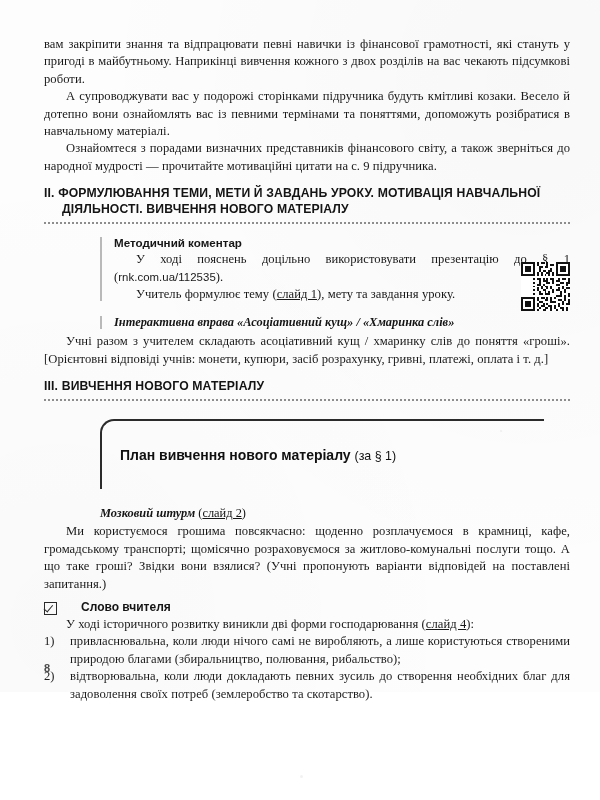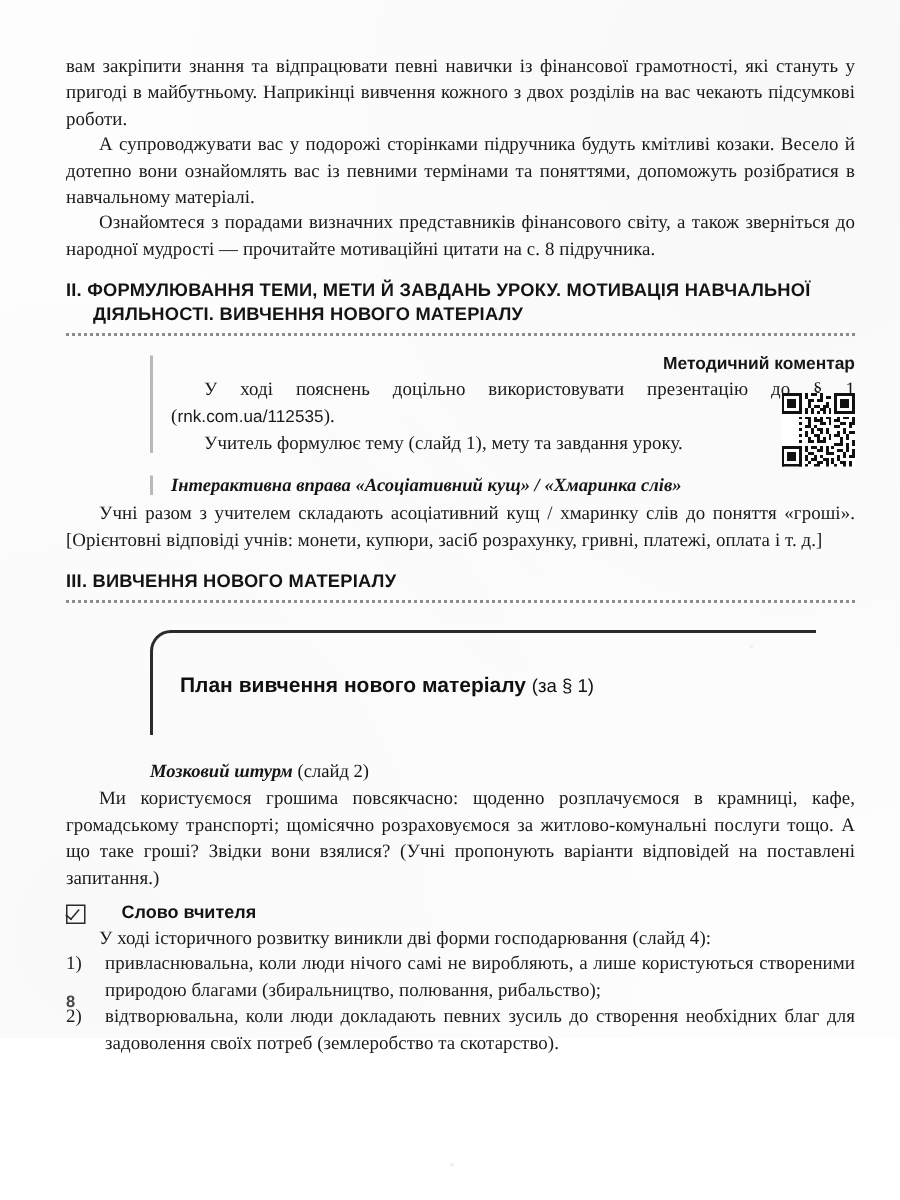--- a/index.html
+++ b/index.html
@@ -82,38 +82,38 @@
     width: 2px;
     background: #b9b9b9;
   }
   .subhead-sans {
     font-family: "Liberation Sans", "DejaVu Sans", sans-serif;
     font-weight: bold;
     font-size: 11.6px;
     line-height: 15px;
     color: #161616;
     margin: 0 0 1px 0;
-    text-align: right;
   }
   .mono-url {
     font-family: "Liberation Sans", "DejaVu Sans", sans-serif;
     font-size: 11.4px;
   }
 
   
   .ital-head {
     font-family: "Liberation Serif", "DejaVu Serif", serif;
     font-style: italic;
     font-weight: bold;
     font-size: 12.4px;
     line-height: 17px;
     margin: 9px 0 0 0;
     color: #151515;
   }
   .slide-ref {
+    text-decoration: underline;
     font-style: normal;
     font-weight: normal;
   }
 
   
   .planbox {
     position: relative;
     margin: 18px 26px 0 56px;
     padding: 13px 16px 11px 18px;
     border-top: 2.5px solid #2b2b2b;
@@ -248,21 +248,21 @@
     pointer-events: none;
   }
 </style>
 </head>
 <body>
 
 <div class="page">
 
   <p class="para cont">вам закріпити знання та відпрацювати певні навички із фінансової грамотності, які стануть у пригоді в майбутньому. Наприкінці вивчення кожного з двох розділів на вас чекають підсумкові роботи.</p>
   <p class="para indent">А супроводжувати вас у подорожі сторінками підручника будуть кмітливі козаки. Весело й дотепно вони ознайомлять вас із певними термінами та поняттями, допоможуть розібратися в навчальному матеріалі.</p>
-  <p class="para indent">Ознайомтеся з порадами визначних представників фінансового світу, а також зверніться до народної мудрості — прочитайте мотиваційні цитати на с. 8 підручника.</p>
+  <p class="para indent">Ознайомтеся з порадами визначних представників фінансового світу, а також зверніться до народної мудрості — прочитайте мотиваційні цитати на с. 9 підручника.</p>
 
   <div class="sec-head">
     <span>II. ФОРМУЛЮВАННЯ ТЕМИ, МЕТИ Й ЗАВДАНЬ УРОКУ. МОТИВАЦІЯ НАВЧАЛЬНОЇ</span>
     <span class="cont-line">ДІЯЛЬНОСТІ. ВИВЧЕННЯ НОВОГО МАТЕРІАЛУ</span>
   </div>
   <div class="dotrule"></div>
 
   <div class="rulebox">
     <div class="subhead-sans">Методичний коментар</div>
     <p class="para indent"><span>У ході пояснень доцільно використовувати презентацію до § 1 (</span><span class="mono-url">rnk.com.ua/112535</span><span>).</span></p>

